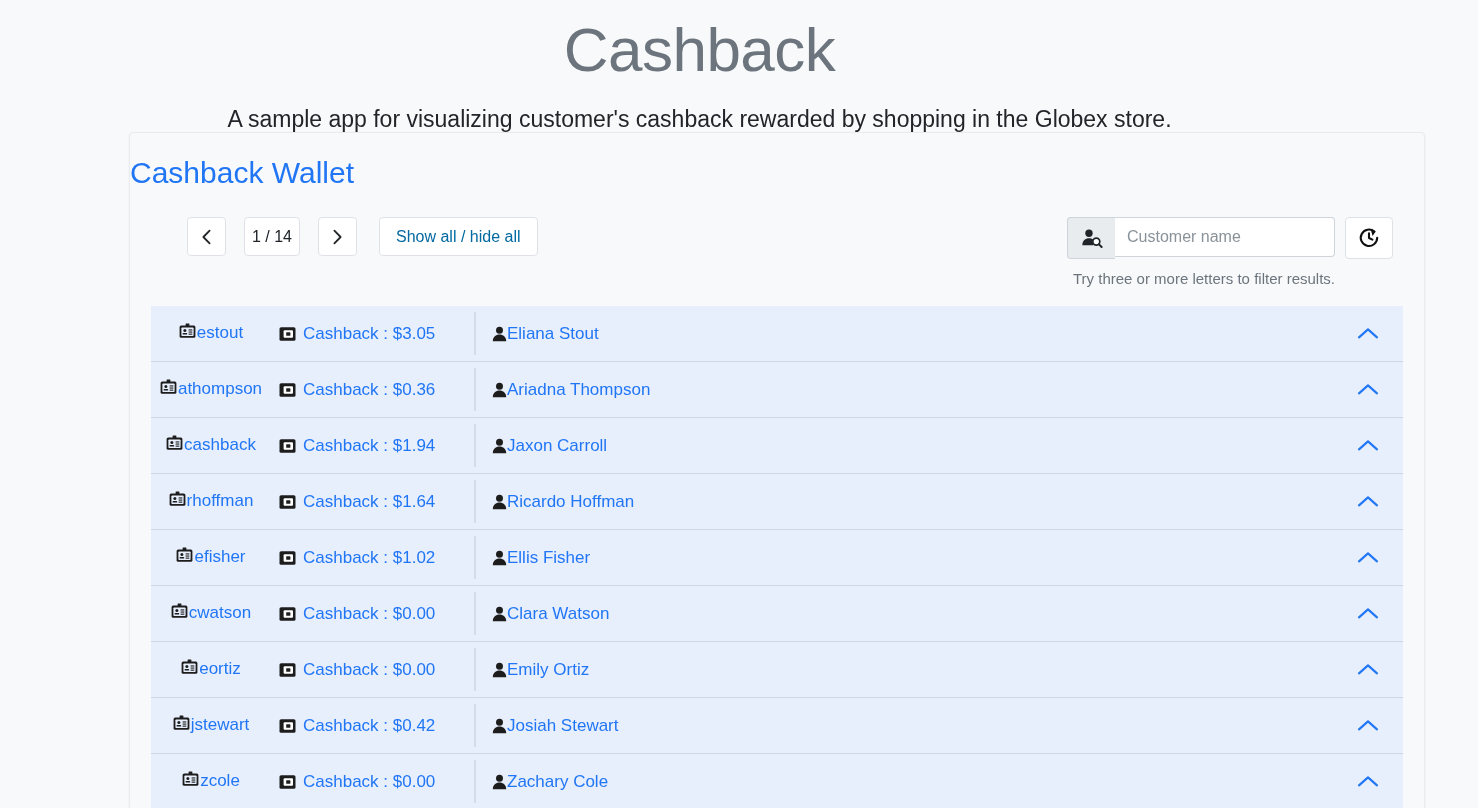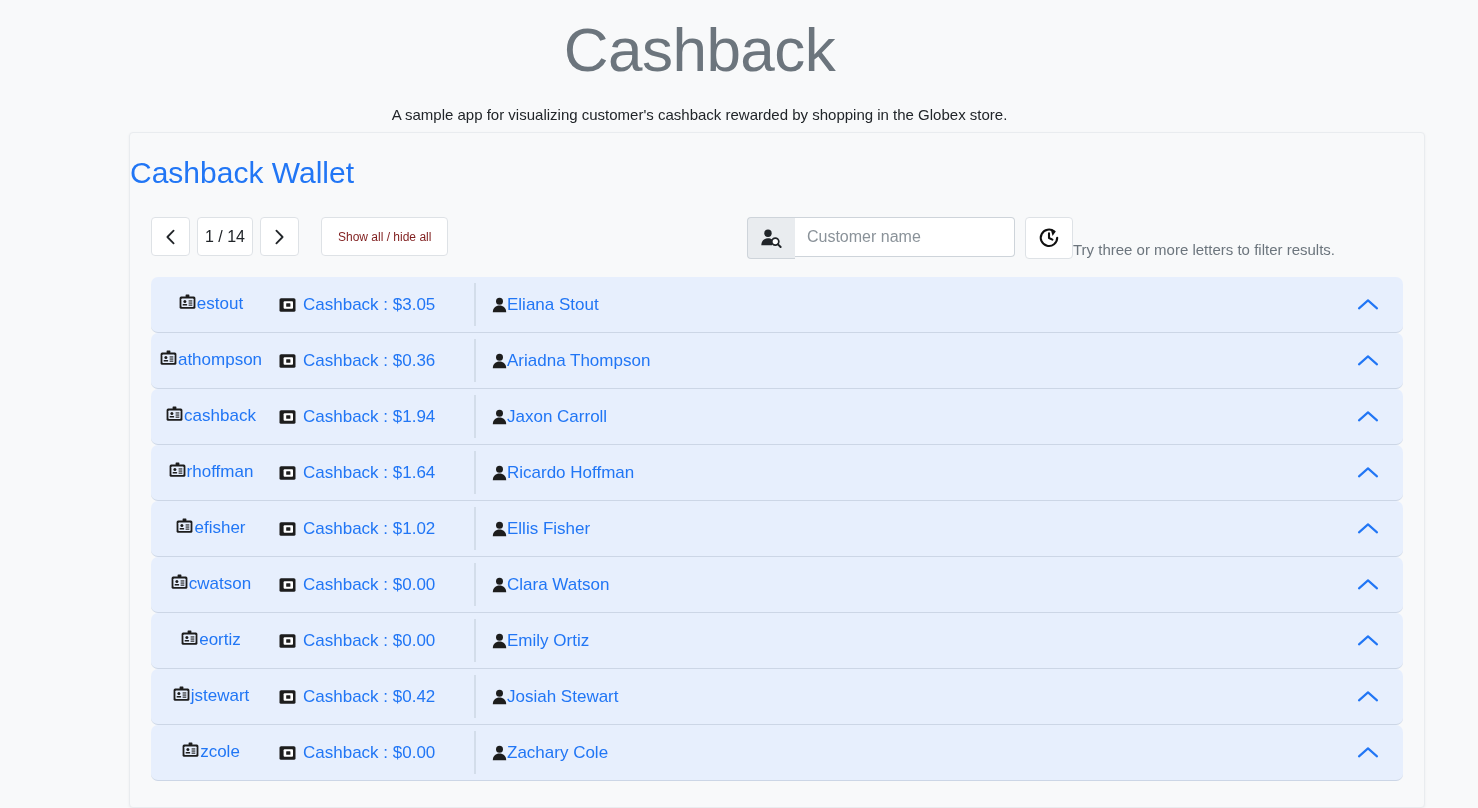--- a/index.html
+++ b/index.html
@@ -29,21 +29,21 @@
   .app-title {
     font-size: 62px;
     font-weight: 300;
     color: #6c757d;
     letter-spacing: -0.5px;
     line-height: 1.15;
     margin: 0;
     padding-top: 8px;
   }
   .app-subtitle {
-    font-size: 15px;
+    font-size: 23px;
     font-weight: 400;
     color: #212529;
     margin: 0;
     padding-top: 20px;
     line-height: 1.3;
   }
 
   
   .card {
     position: absolute;
@@ -77,21 +77,22 @@
     padding: 26px 21px 0 21px;
   }
   .toolbar-left {
     display: flex;
     align-items: center;
     gap: 22px;
   }
   .pager {
     display: flex;
     align-items: flex-start;
-    gap: 7px;
+    gap: 18px;
+    margin-left: 36px;
   }
   .pg-btn {
     background: #ffffff;
     border: 1px solid #dee2e6;
     border-radius: 4px;
     min-width: 39px;
     height: 39px;
     display: flex;
     align-items: center;
     justify-content: center;
@@ -117,29 +118,29 @@
   }
   .showall-btn {
     background: #ffffff;
     border: 1px solid #dee2e6;
     border-radius: 4px;
     height: 39px;
     padding: 0 16px;
     display: flex;
     align-items: center;
     justify-content: center;
-    color: #7f1d1d;
-    font-size: 12px;
+    color: #0369a1;
+    font-size: 16px;
     cursor: pointer;
     font-family: "Liberation Sans", sans-serif;
   }
 
   .toolbar-right {
     display: flex;
-    flex-direction: row;
+    flex-direction: column;
     align-items: flex-end;
     padding-right: 10px;
   }
   .search-row {
     display: flex;
     align-items: stretch;
     gap: 10px;
   }
   .input-group {
     display: flex;
@@ -195,21 +196,20 @@
     padding: 0 21px 0 21px;
   }
   .wallet-row {
     background: #e7effd;
     border-bottom: 1px solid #ccd6e6;
     display: flex;
     align-items: center;
     min-height: 56px;
     padding: 6px 0;
     cursor: pointer;
-    border-radius: 7px;
   }
   .wallet-row:first-child { border-top: none; }
 
   .col-user {
     width: 120px;
     flex: 0 0 120px;
     text-align: center;
     color: #2176f5;
     font-size: 17px;
     line-height: 1.35;

